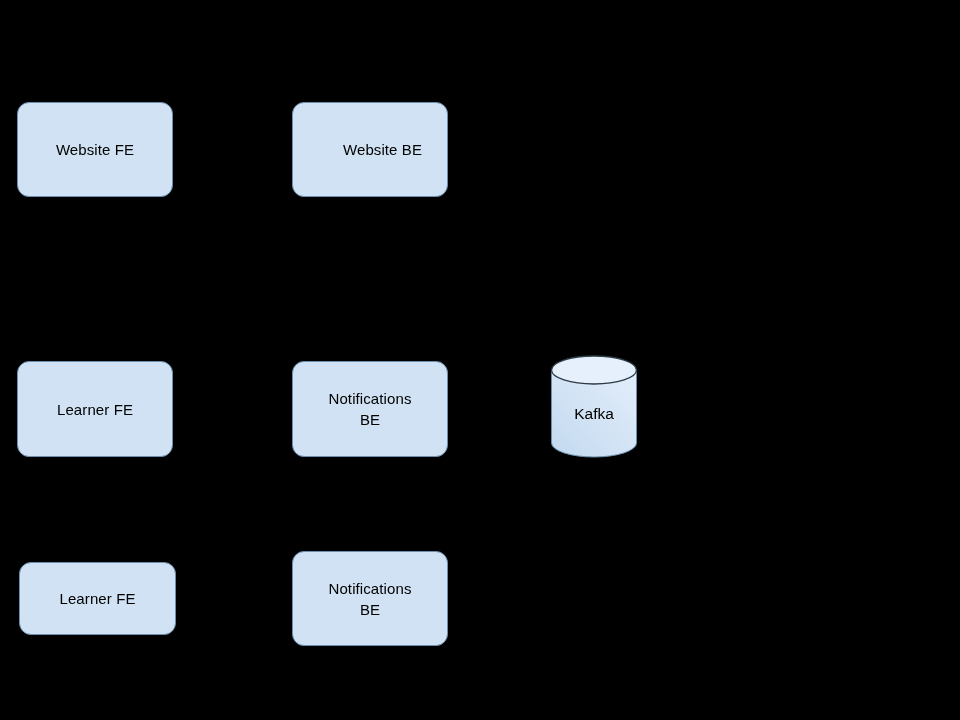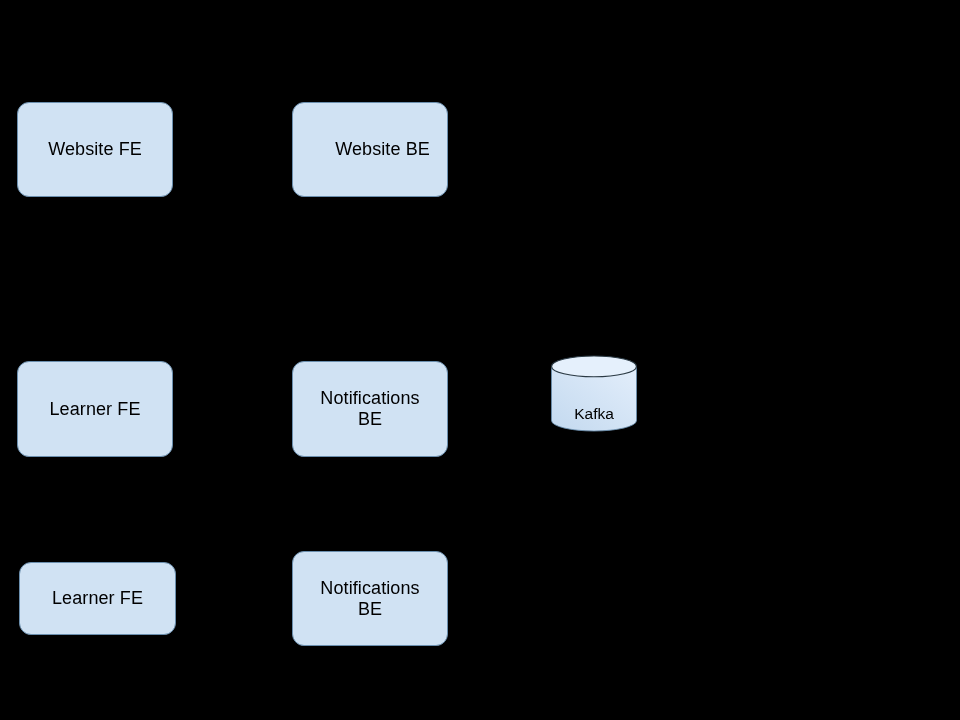--- a/index.html
+++ b/index.html
@@ -25,21 +25,21 @@
     position: absolute;
     box-sizing: border-box;
     display: flex;
     align-items: center;
     justify-content: center;
     text-align: center;
     border-radius: 12px;
     background: #d0e2f3;
     border: 1px solid #6b8fae;
     color: #000000;
-    font-size: 18px;
+    font-size: 15px;
     line-height: 21px;
     letter-spacing: 0.1px;
     white-space: pre-line;
     user-select: none;
   }
 
   
   .cyl {
     position: absolute;
     box-sizing: border-box;
@@ -65,21 +65,21 @@
 </style>
 </head>
 <body>
 
 <div id="canvas" style="background: rgb(0, 0, 0);">
     <div class="node" style="left: 17px; top: 102px; width: 156px; height: 95px; background: rgb(208, 226, 243); border-color: rgb(107, 143, 174); color: rgb(0, 0, 0);">Website FE</div>
     <div class="node" style="left: 292px; top: 102px; width: 156px; height: 95px; background: rgb(208, 226, 243); border-color: rgb(107, 143, 174); color: rgb(0, 0, 0); padding-left: 25px;">Website BE</div>
     <div class="node" style="left: 17px; top: 361px; width: 156px; height: 96px; background: rgb(208, 226, 243); border-color: rgb(107, 143, 174); color: rgb(0, 0, 0);">Learner FE</div>
     <div class="node" style="left: 292px; top: 361px; width: 156px; height: 96px; background: rgb(208, 226, 243); border-color: rgb(107, 143, 174); color: rgb(0, 0, 0);">Notifications
 BE</div>
-    <div class="cyl" style="left: 551px; top: 356px; width: 86px; height: 75px;">
+    <div class="cyl" style="left: 551px; top: 356px; width: 86px; height: 101px;">
       <svg viewBox="0 0 86 101" preserveAspectRatio="none">
         <defs>
           <linearGradient id="g4" x1="0" y1="1" x2="1" y2="0">
             <stop offset="0%" stop-color="#c3d9ef"></stop>
             <stop offset="100%" stop-color="#e3eefb"></stop>
           </linearGradient>
         </defs>
         <path d="M0.5,14 L0.5,87 A 42.5 14 0 0 0 85.5 87 L85.5,14 Z" fill="url(#g4)" stroke="#6b8fae" stroke-width="1"></path>
         <ellipse cx="43" cy="14" rx="42.5" ry="14" fill="#e5f0fc" stroke="#2b3a44" stroke-width="1.3"></ellipse>
       </svg>

